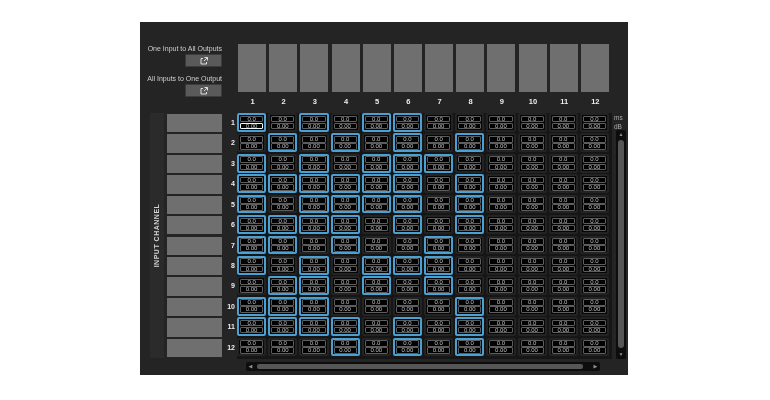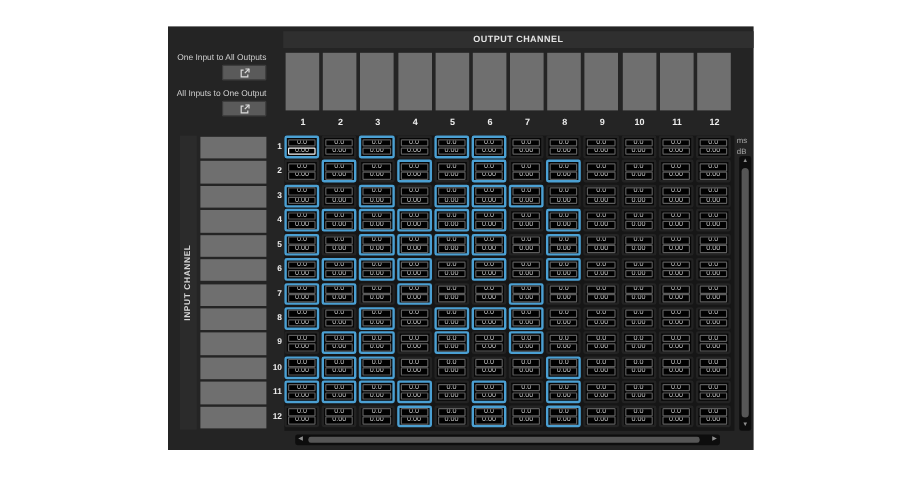--- a/index.html
+++ b/index.html
@@ -59,21 +59,20 @@
                   line-height:9px;text-align:center;cursor:pointer;}
   .hscroll .thumb{position:absolute;left:11px;top:2px;width:326px;height:5px;background:#565656;
                   border-radius:2px;cursor:pointer;}
 </style>
 </head>
 <body>
 
 <div class="stage">
   <div class="app">
 
-    <div class="hdr-bar">OUTPUT CHANNEL</div>
 
     <div class="ctl-label" style="top:22px;">One Input to All Outputs</div>
     <button class="dlg-btn" style="top:32px;">
       <svg width="10" height="10" viewBox="0 0 10 10" fill="none" stroke="#dcdcdc" stroke-width="1">
         <path d="M4 2.5 H2 V8 H7.5 V6"></path>
           <path d="M5.5 1.5 H8.5 V4.5"></path>
           <path d="M8.5 1.5 L5 5"></path>
       </svg>
     </button>
 

